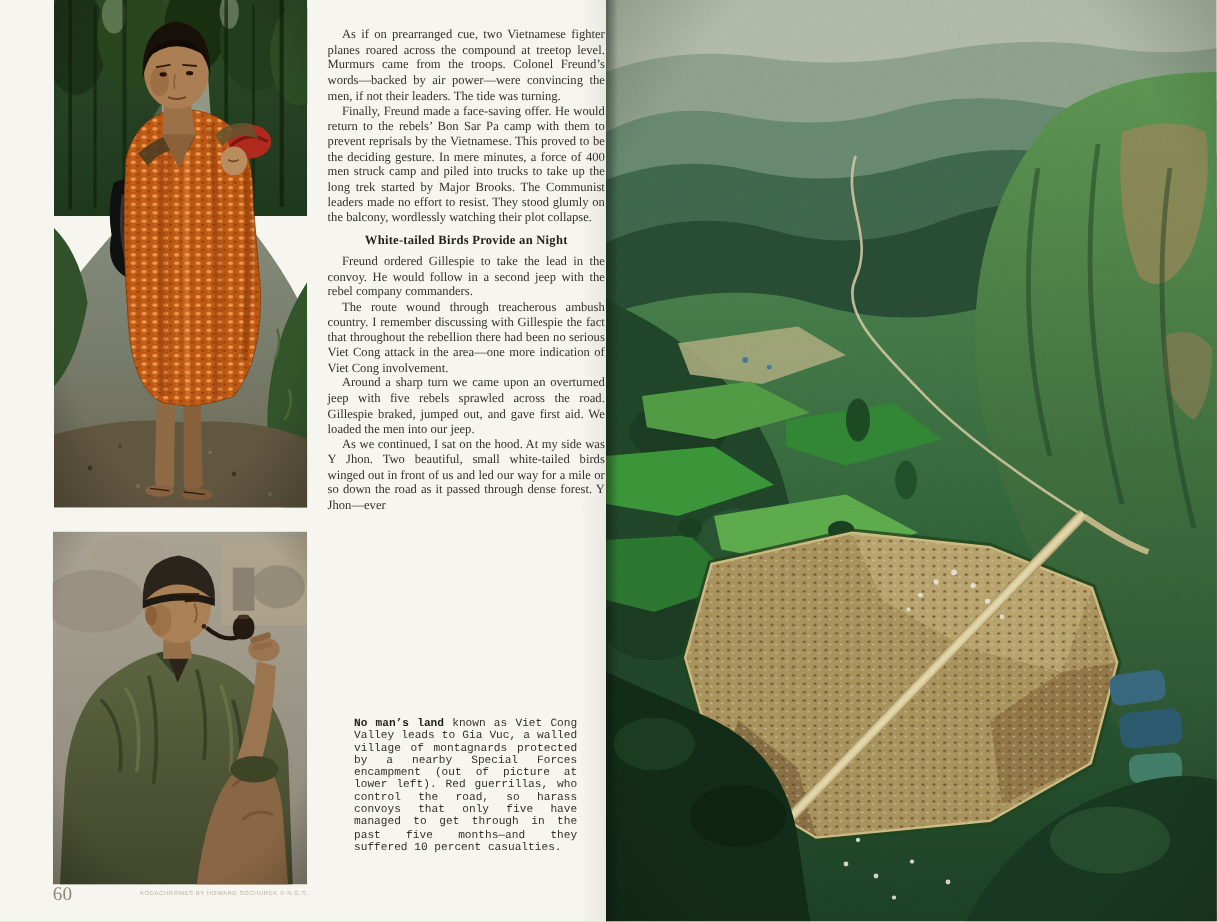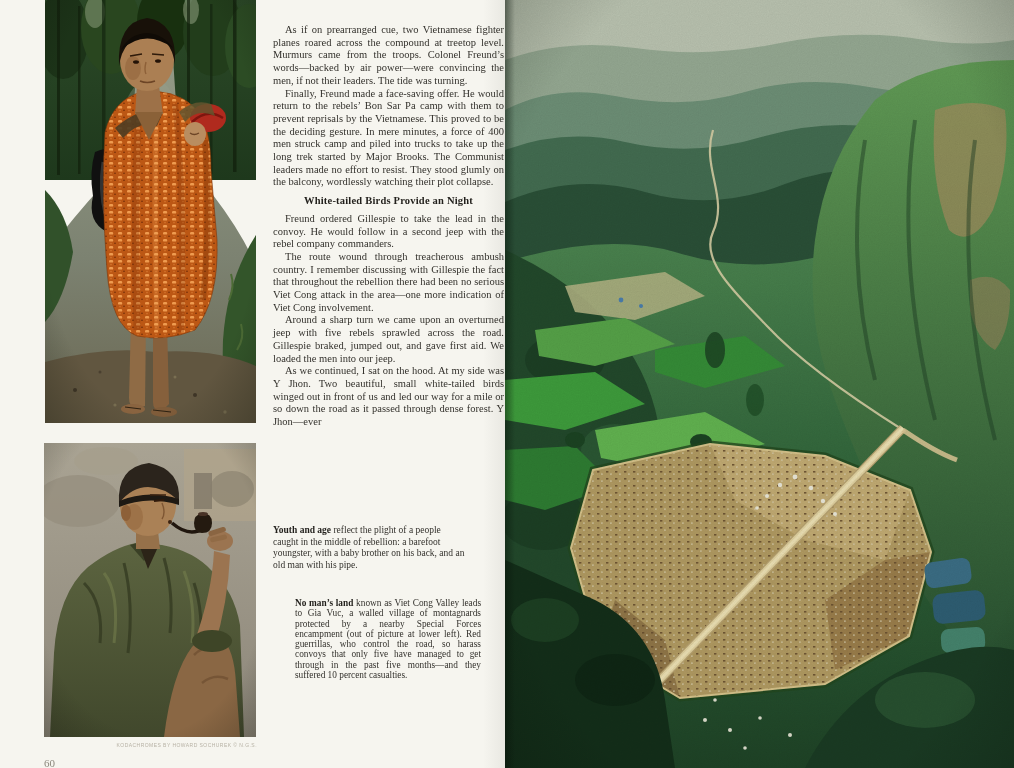--- a/index.html
+++ b/index.html
@@ -28,23 +28,23 @@
   }
   .text-column p{margin:0;text-indent:12px;}
   .text-column h3{
     margin:6px 0 5px;font-size:10.5px;font-weight:bold;text-align:center;
     color:#211f1b;letter-spacing:.2px;
   }
   .caption{position:absolute;color:#33312c;}
   .caption b{font-weight:bold;color:#211f1b;}
   .caption-youth{left:273px;top:525px;width:194px;font-size:9.5px;line-height:11.7px;text-align:left;}
   .caption-nomans{left:295px;top:598px;width:186px;font-size:9.3px;line-height:10.3px;text-align:justify;}
-  .caption-nomans p{margin:0;}
+  .caption-nomans p{margin:0;font-family:Liberation Mono, monospace;}
   .caption-nomans p + p{text-indent:11px;}
-  .folio{position:absolute;left:44px;top:737px;font-size:11px;color:#8d897e;margin-top:20px;}
+  .folio{position:absolute;left:44px;top:737px;font-size:16px;color:#8d897e;}
   .credit{
     position:absolute;left:60px;top:742px;width:197px;text-align:right;
     font-size:5px;letter-spacing:.45px;color:#b7b2a5;
     font-family:"Liberation Sans","DejaVu Sans",sans-serif;
   }
 </style>
 </head>
 <body>
 
 <div class="spread">
@@ -214,23 +214,20 @@
   <div class="text-column">
     <p>As if on prearranged cue, two Vietnamese fighter planes roared across the compound at treetop level. Murmurs came from the troops. Colonel Freund’s words—backed by air power—were convincing the men, if not their leaders. The tide was turning.</p>
     <p>Finally, Freund made a face-saving offer. He would return to the rebels’ Bon Sar Pa camp with them to prevent reprisals by the Vietnamese. This proved to be the deciding gesture. In mere minutes, a force of 400 men struck camp and piled into trucks to take up the long trek started by Major Brooks. The Communist leaders made no effort to resist. They stood glumly on the balcony, wordlessly watching their plot collapse.</p>
     <h3>White-tailed Birds Provide an Night</h3>
     <p>Freund ordered Gillespie to take the lead in the convoy. He would follow in a second jeep with the rebel company commanders.</p>
     <p>The route wound through treacherous ambush country. I remember discussing with Gillespie the fact that throughout the rebellion there had been no serious Viet Cong attack in the area—one more indication of Viet Cong involvement.</p>
     <p>Around a sharp turn we came upon an overturned jeep with five rebels sprawled across the road. Gillespie braked, jumped out, and gave first aid. We loaded the men into our jeep.</p>
     <p>As we continued, I sat on the hood. At my side was Y Jhon. Two beautiful, small white-tailed birds winged out in front of us and led our way for a mile or so down the road as it passed through dense forest. Y Jhon—ever</p>
   </div>
 
-  <div class="caption caption-youth">
-    <b>Youth and age</b><span> reflect the plight of a people caught in the middle of rebellion: a barefoot youngster, with a baby brother on his back, and an old man with his pipe.</span>
-  </div>
 
   <div class="caption caption-nomans">
     <p><b>No man’s land</b><span> known as Viet Cong Valley leads to Gia Vuc, a walled village of montagnards protected by a nearby Special Forces encampment (out of picture at lower left). Red guerrillas, who control the road, so harass convoys that only five have managed to get through in the past five months—and they suffered 10 percent casualties.</span></p>
   </div>
 
   <div class="page-shade"></div>
 
   <figure class="photo photo-right">
     <svg width="509" height="768" viewBox="0 0 509 768">
       <defs>

